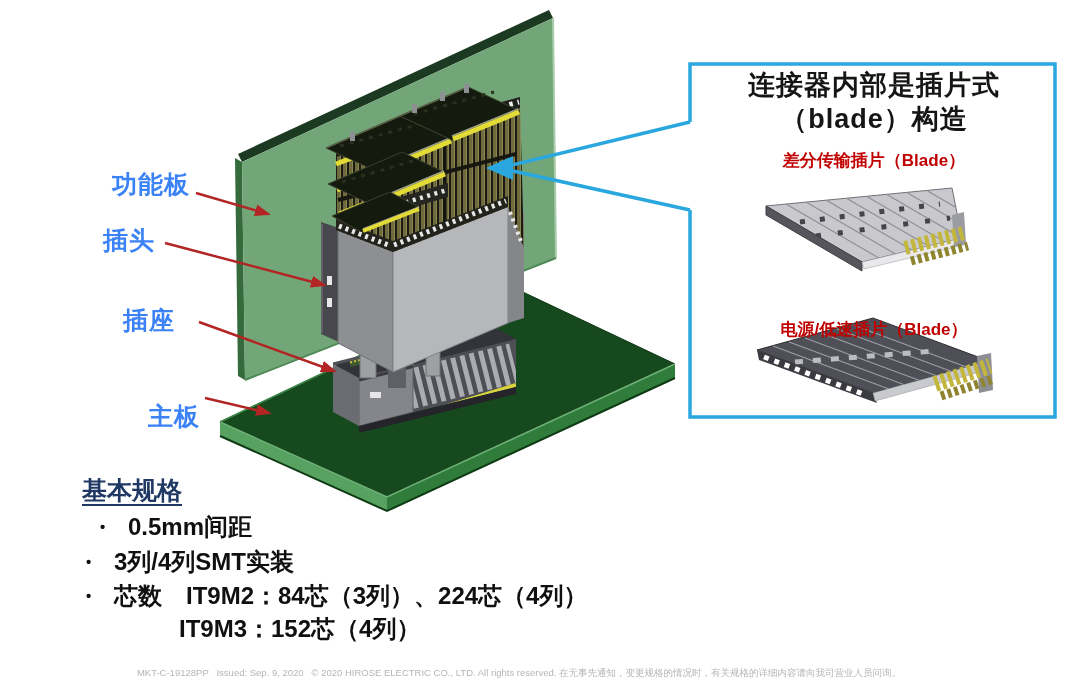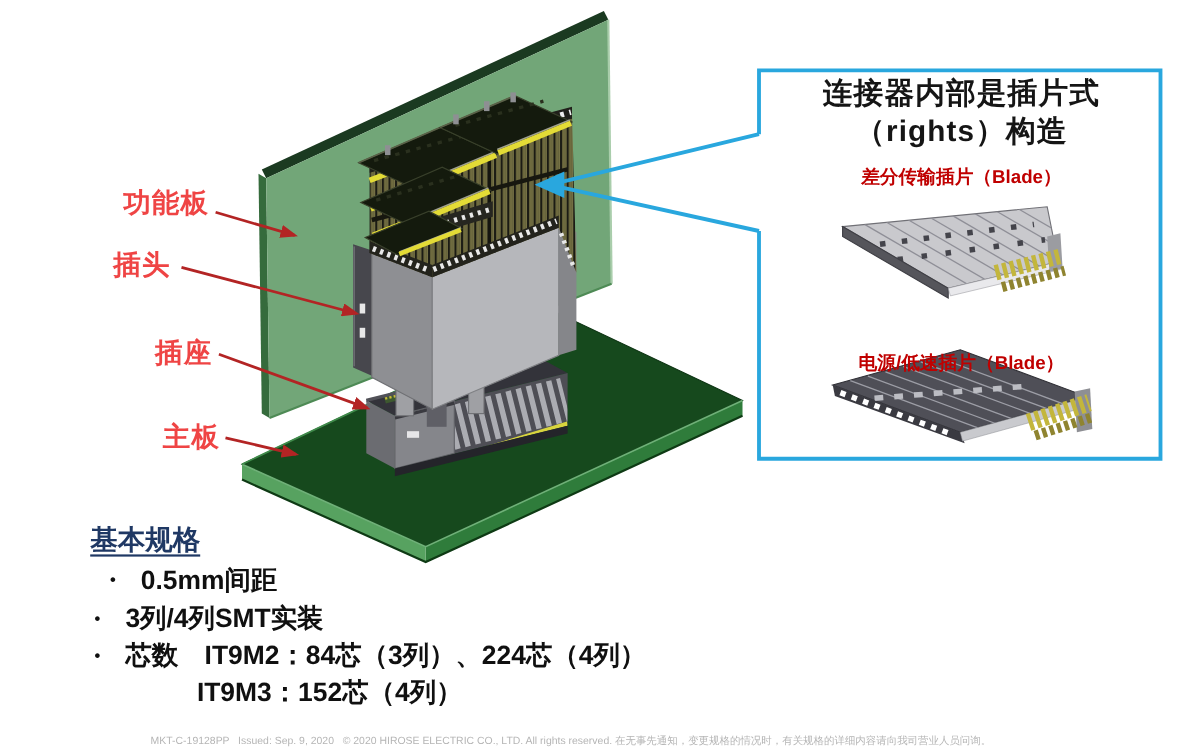--- a/index.html
+++ b/index.html
@@ -1,22 +1,22 @@
 <!DOCTYPE html>
 <html><head>
 <meta charset="utf-8">
 <style>
   html,body{margin:0;padding:0;}
   #page{position:relative;width:1080px;height:686px;background:#ffffff;overflow:hidden;font-family:"Liberation Sans",sans-serif;}
   #art{position:absolute;left:0;top:0;}
-  .lbl{position:absolute;color:#ef4444;font-weight:bold;font-size:25px;letter-spacing:1px;}
+  .lbl{position:absolute;color:#3b82f6;font-weight:bold;font-size:25px;letter-spacing:1px;}
   #lbl-func{left:112px;top:168px;}
   #lbl-plug{left:103px;top:224px;}
-  #lbl-sock{left:141px;top:304px;font-family:Liberation Mono, monospace;}
-  #lbl-main{left:148px;top:380px;}
+  #lbl-sock{left:123px;top:304px;font-family:Liberation Mono, monospace;}
+  #lbl-main{left:148px;top:400px;}
   .callout-title{position:absolute;left:691px;top:68px;width:366px;text-align:center;font-size:27px;font-weight:bold;color:#151515;line-height:34px;letter-spacing:1px;}
   .blade-h{position:absolute;width:366px;left:691px;text-align:center;font-weight:bold;font-size:17px;color:#C00000;}
   #blade1h{top:149px;}
   #blade2h{top:277px;margin-top:41px;}
   .specs-h{position:absolute;left:82px;top:474px;font-size:25px;font-weight:bold;color:#1F3864;text-decoration:underline;text-decoration-thickness:2px;text-underline-offset:5px;text-align:right;}
   .brow{position:absolute;font-size:24px;font-weight:bold;color:#101010;white-space:pre;}
   .brow .mk{display:inline-block;width:28px;font-size:15px;vertical-align:3px;}
   #b1{left:100px;top:511px;}
   #b2{left:86px;top:546px;}
   #b3{left:86px;top:580px;}
@@ -200,21 +200,21 @@
 </g>
 </svg>
 
 <div class="lbl" id="lbl-func">功能板</div>
 <div class="lbl" id="lbl-plug">插头</div>
 <div class="lbl" id="lbl-sock">插座</div>
 <div class="lbl" id="lbl-main">主板</div>
 
 <div class="callout-title">
   <div>连接器内部是插片式</div>
-  <div>（rights）构造</div>
+  <div>（blade）构造</div>
 </div>
 <div class="blade-h" id="blade1h">差分传输插片（Blade）</div>
 <div class="blade-h" id="blade2h">电源/低速插片（Blade）</div>
 
 <div class="specs-h">基本规格</div>
 <div class="brow" id="b1"><span class="mk">•</span><span>0.5mm间距</span></div>
 <div class="brow" id="b2"><span class="mk">•</span><span>3列/4列SMT实装</span></div>
 <div class="brow" id="b3"><span class="mk">•</span><span>芯数　IT9M2：84芯（3列）、224芯（4列）</span></div>
 <div class="brow" id="b4">IT9M3：152芯（4列）</div>
 

